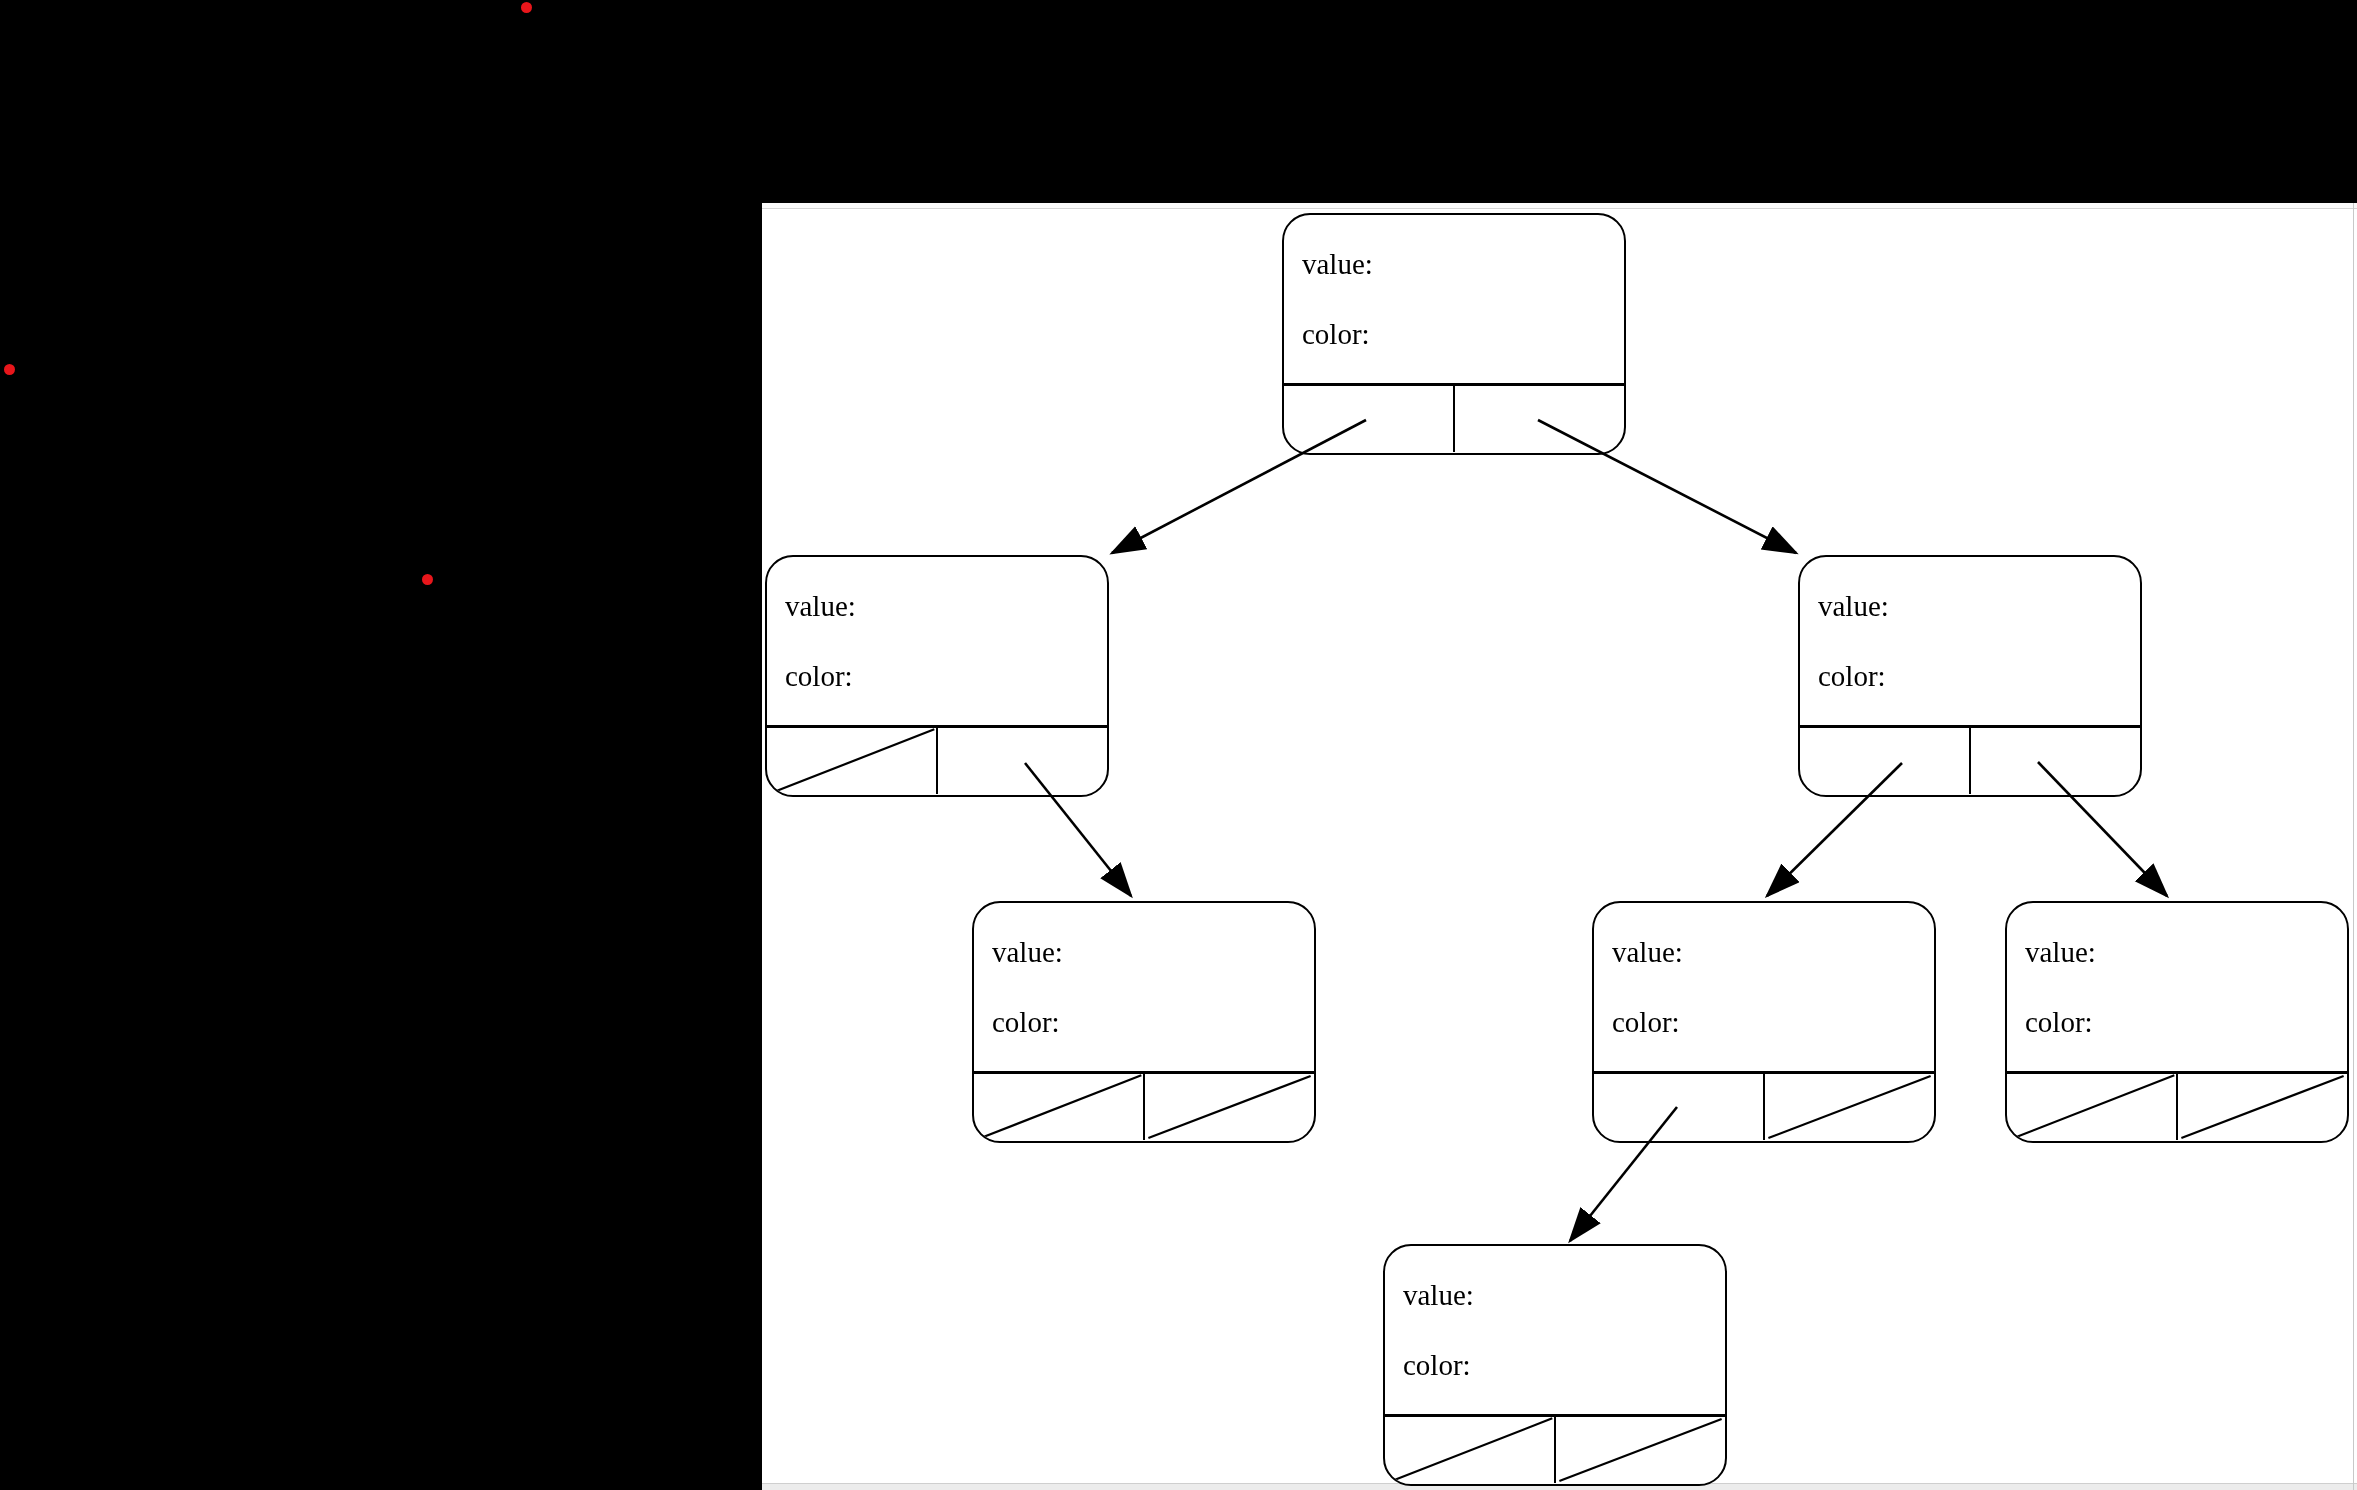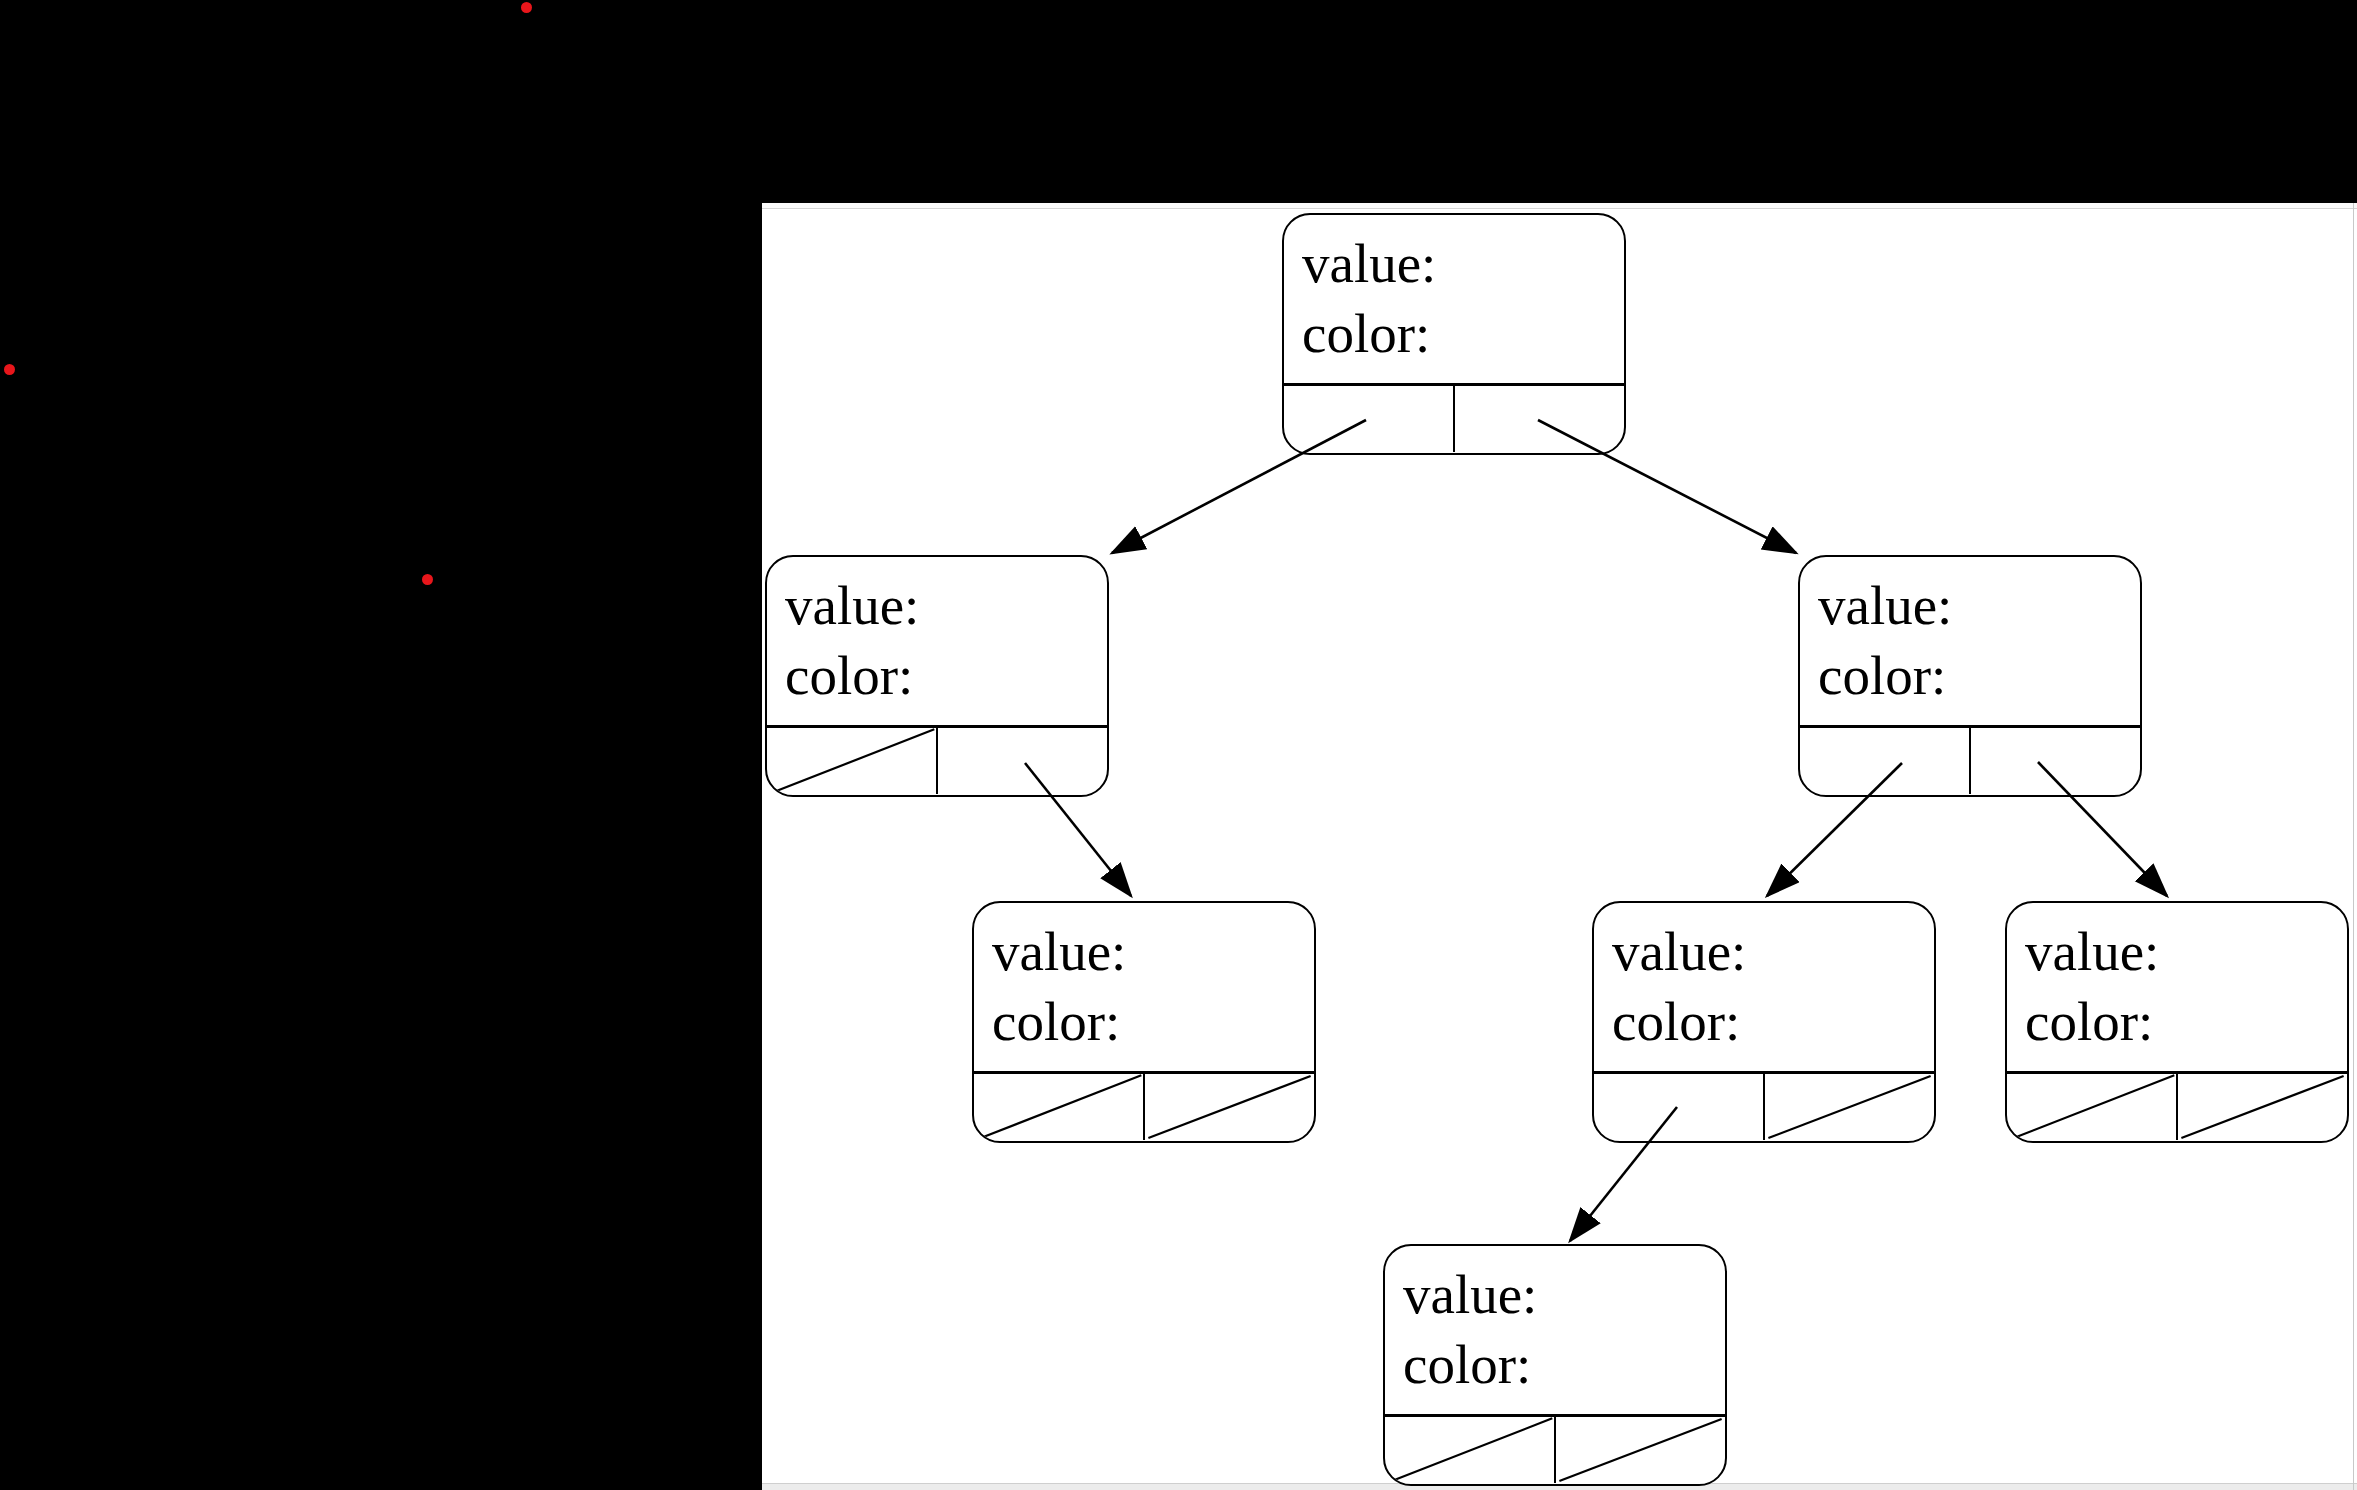--- a/index.html
+++ b/index.html
@@ -35,21 +35,21 @@
     box-sizing:border-box;
     border:2.5px solid #000000;
     border-radius:28px;
     background:#ffffff;
     overflow:hidden;
   }
   .node-text{
     box-sizing:border-box;
     height:168px;
     padding:14px 0 0 18px;
-    font-size:55px;
+    font-size:29px;
     line-height:70px;
     color:#000000;
     white-space:nowrap;
   }
   .ptr-row{
     box-sizing:border-box;
     height:69px;
     border-top:3px solid #000000;
     display:flex;
   }

